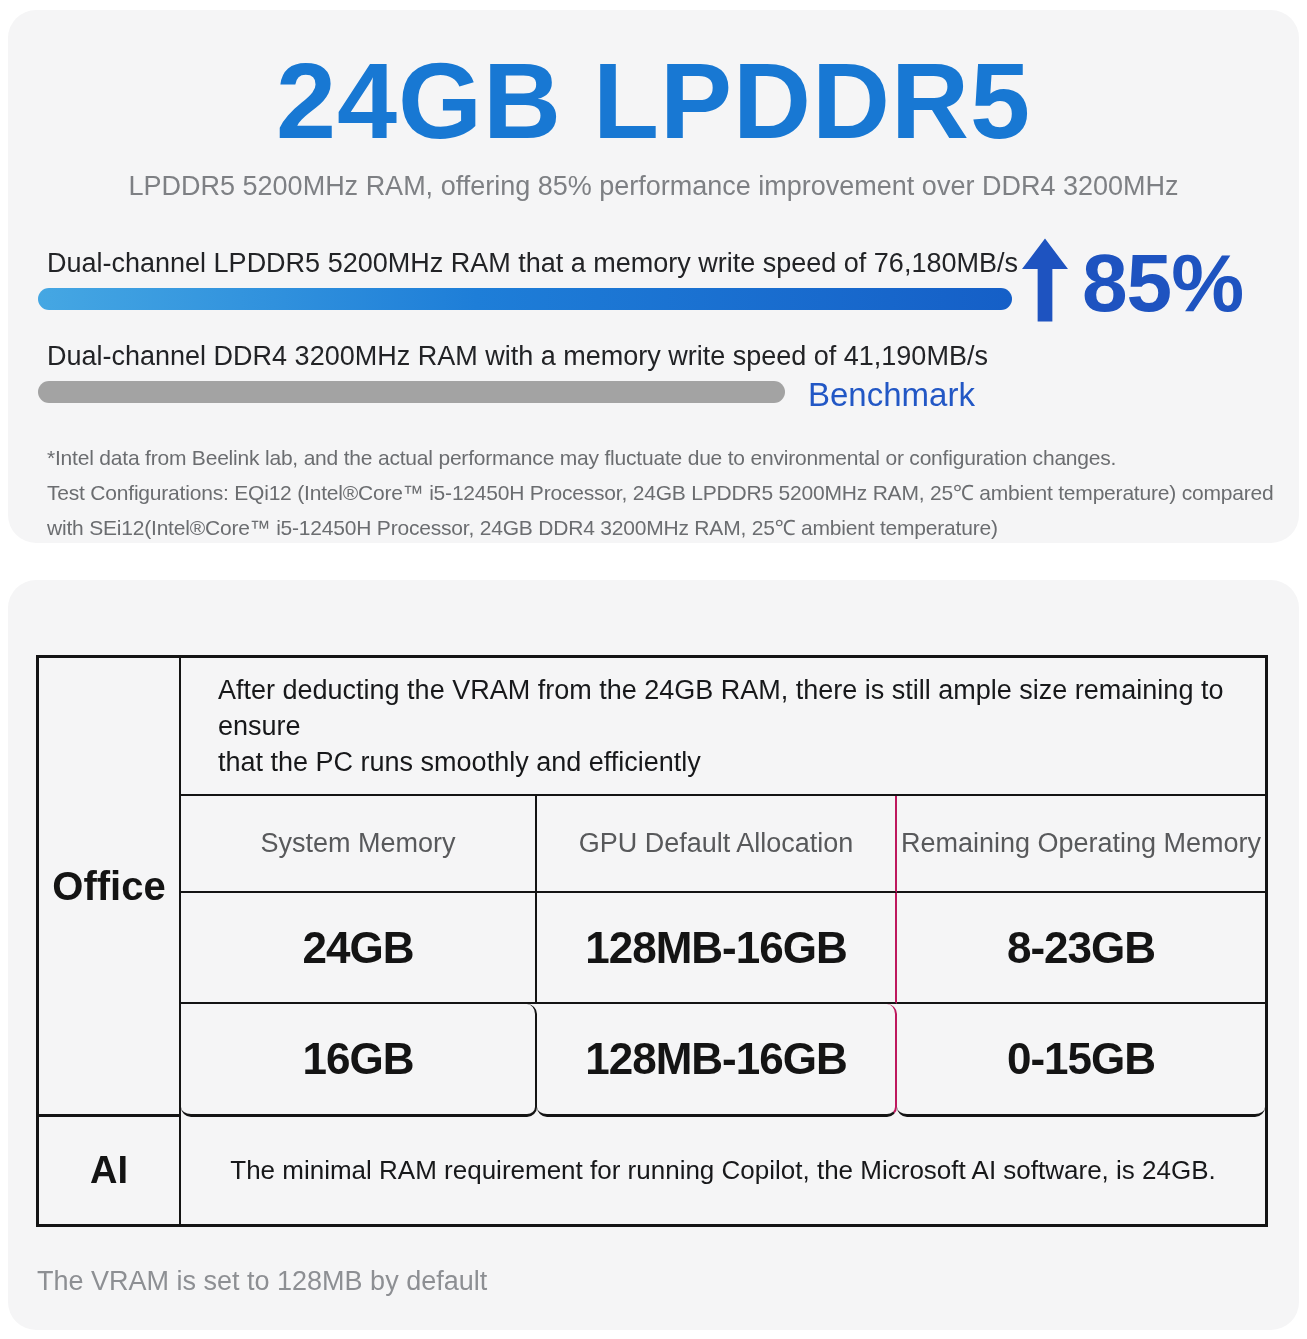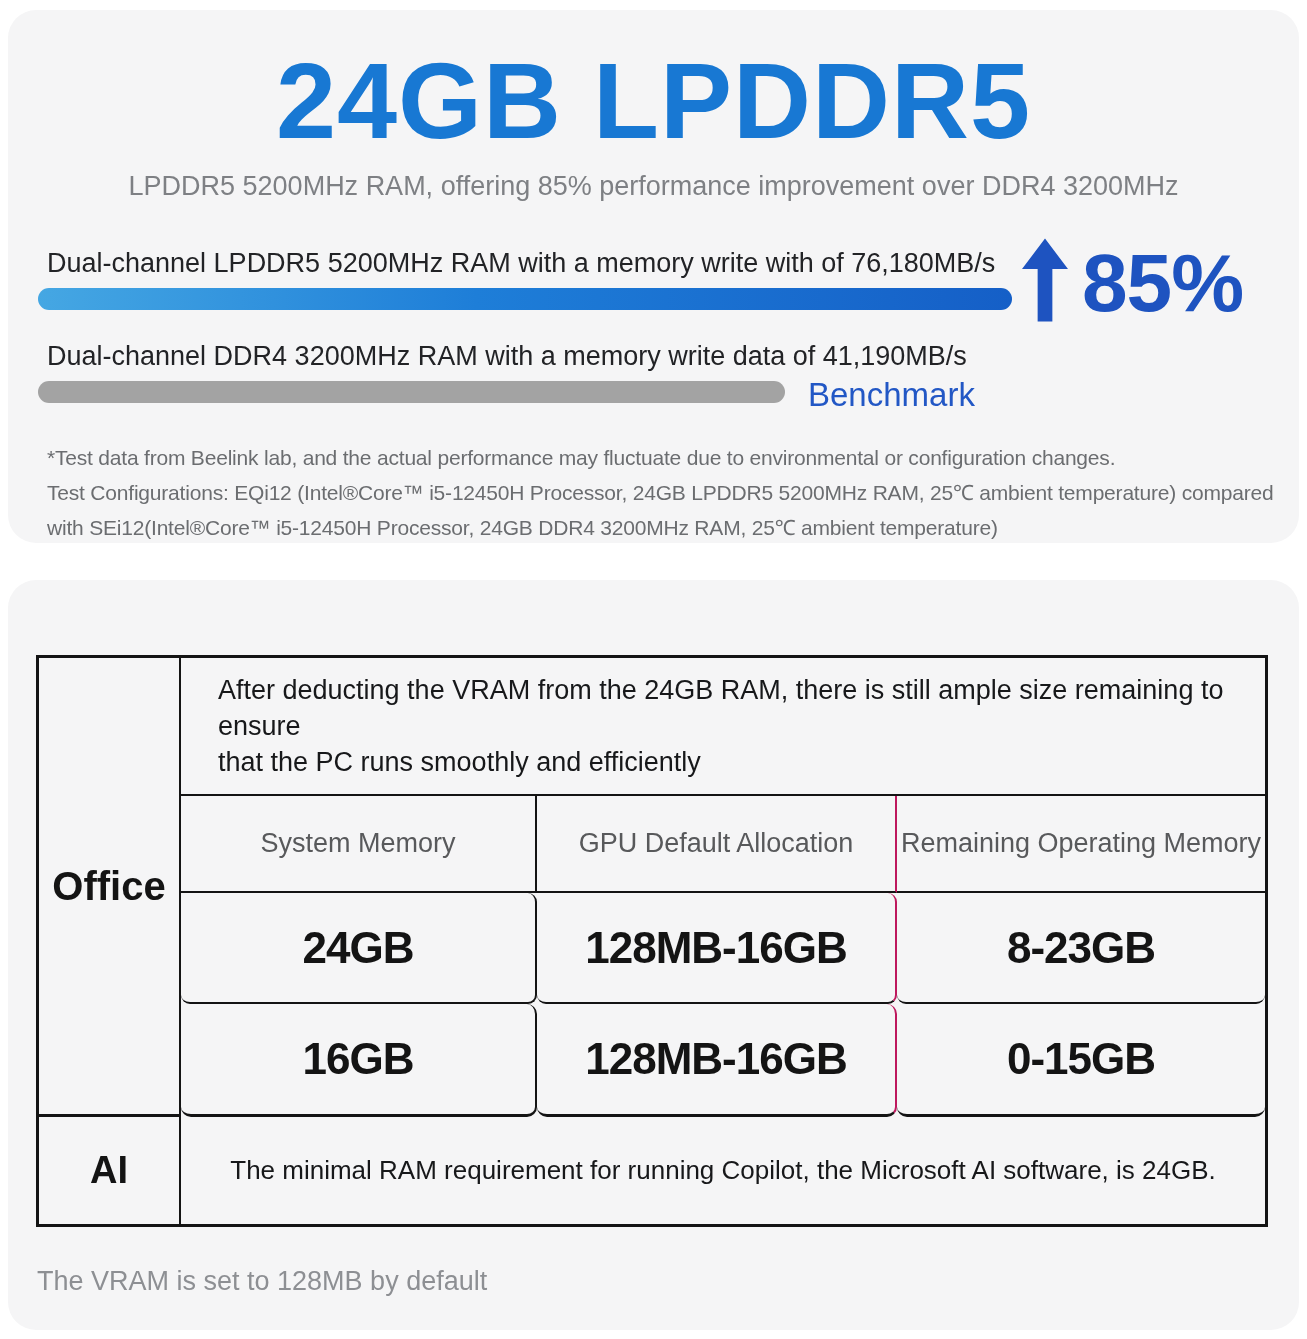--- a/index.html
+++ b/index.html
@@ -40,54 +40,54 @@
     display:grid; border:3px solid #141414;
     grid-template-columns:142px 356px 360px 1fr;
     grid-template-rows:138px 97px 111px 113px 1fr; }
   .cell { display:flex; align-items:center; justify-content:center; color:#141414; }
   .cell-office { grid-column:1; grid-row:1 / span 4; border-right:2px solid #141414;
     border-bottom:3px solid #141414; font-size:40px; font-weight:700; }
   .cell-desc { grid-column:2 / span 3; grid-row:1; border-bottom:2px solid #141414;
     justify-content:flex-end; padding-left:37px; font-size:27px; color:#17181a; line-height:36px; }
   .cell-colhead { grid-row:2; font-size:27px; color:#58595b; border-bottom:2px solid #141414; }
   .cell-data { font-size:44px; font-weight:700; letter-spacing:-1px; }
-  .row3 { grid-row:3; border-bottom:2px solid #141414;border-radius:9px; }
+  .row3 { grid-row:3; border-bottom:2px solid #141414; }
   .row4 { grid-row:4; border-bottom:3px solid #141414;border-radius:10px; }
   .col2 { grid-column:2; border-right:2px solid #141414; }
   .col3 { grid-column:3; border-right:2px solid #be185d; }
   .col4 { grid-column:4; }
   .cell-ai { grid-column:1; grid-row:5; border-right:2px solid #141414;
     font-size:38px; font-weight:700;text-align:right; }
   .cell-ai-text { grid-column:2 / span 3; grid-row:5; font-size:26px; color:#17181a; }
 
   .vram-note { position:absolute; left:29px; top:686px; font-size:27px; color:#8d8f93; }
 </style>
 </head>
 <body>
 
 <section class="card card-hero">
   <h1 class="hero-title">24GB LPDDR5</h1>
   <div class="hero-subtitle">LPDDR5 5200MHz RAM, offering 85% performance improvement over DDR4 3200MHz</div>
 
-  <div class="bar-label bar-label-1">Dual-channel LPDDR5 5200MHz RAM with a memory write with of 76,180MB/s</div>
+  <div class="bar-label bar-label-1">Dual-channel LPDDR5 5200MHz RAM that a memory write speed of 76,180MB/s</div>
   <div class="bar bar-blue"></div>
 
   <div class="improve-block">
     <svg class="up-arrow" viewBox="0 0 50 90">
       <polygon points="25,0 50,33 33,33 33,90 17,90 17,33 0,33" fill="#1e53c0"></polygon>
     </svg>
     <div class="pct">85%</div>
   </div>
 
-  <div class="bar-label bar-label-2">Dual-channel DDR4 3200MHz RAM with a memory write data of 41,190MB/s</div>
+  <div class="bar-label bar-label-2">Dual-channel DDR4 3200MHz RAM with a memory write speed of 41,190MB/s</div>
   <div class="bar bar-gray"></div>
   <div class="benchmark">Benchmark</div>
 
   <div class="footnote">
-    <div>*Test data from Beelink lab, and the actual performance may fluctuate due to environmental or configuration changes.</div>
+    <div>*Intel data from Beelink lab, and the actual performance may fluctuate due to environmental or configuration changes.</div>
     <div>Test Configurations: EQi12 (Intel®Core™ i5-12450H Processor, 24GB LPDDR5 5200MHz RAM, 25℃ ambient temperature) compared</div>
     <div>with SEi12(Intel®Core™ i5-12450H Processor, 24GB DDR4 3200MHz RAM, 25℃ ambient temperature)</div>
   </div>
 </section>
 
 <section class="card card-table">
   <div class="mem-table">
 
     <div class="cell cell-office">Office</div>
 

